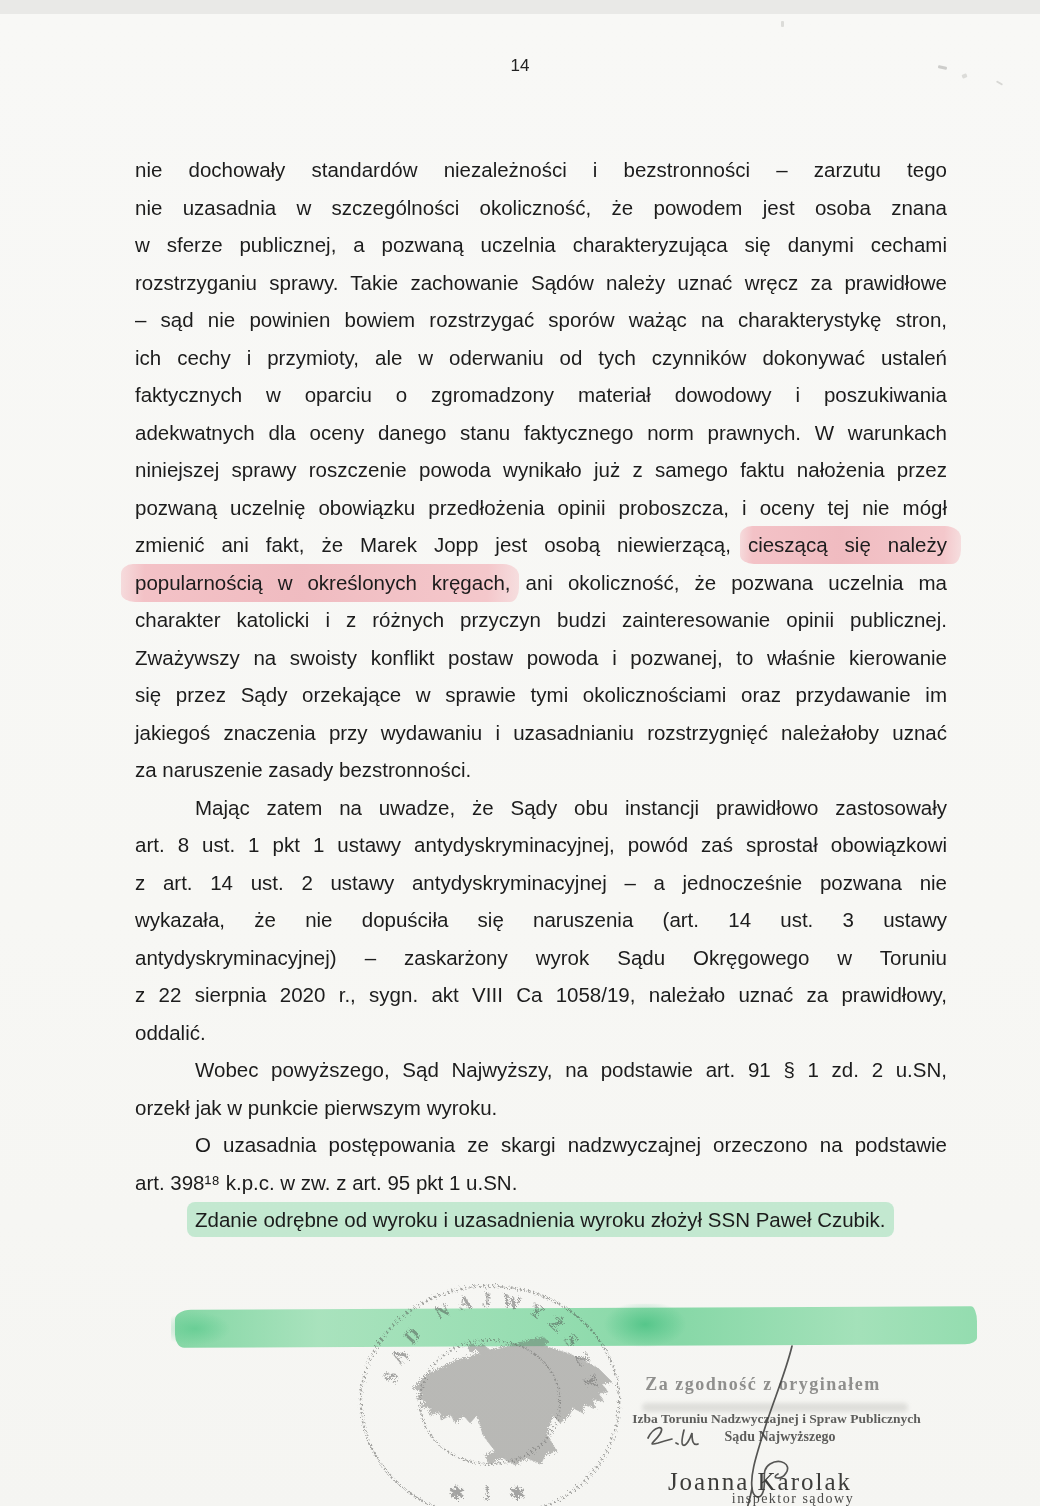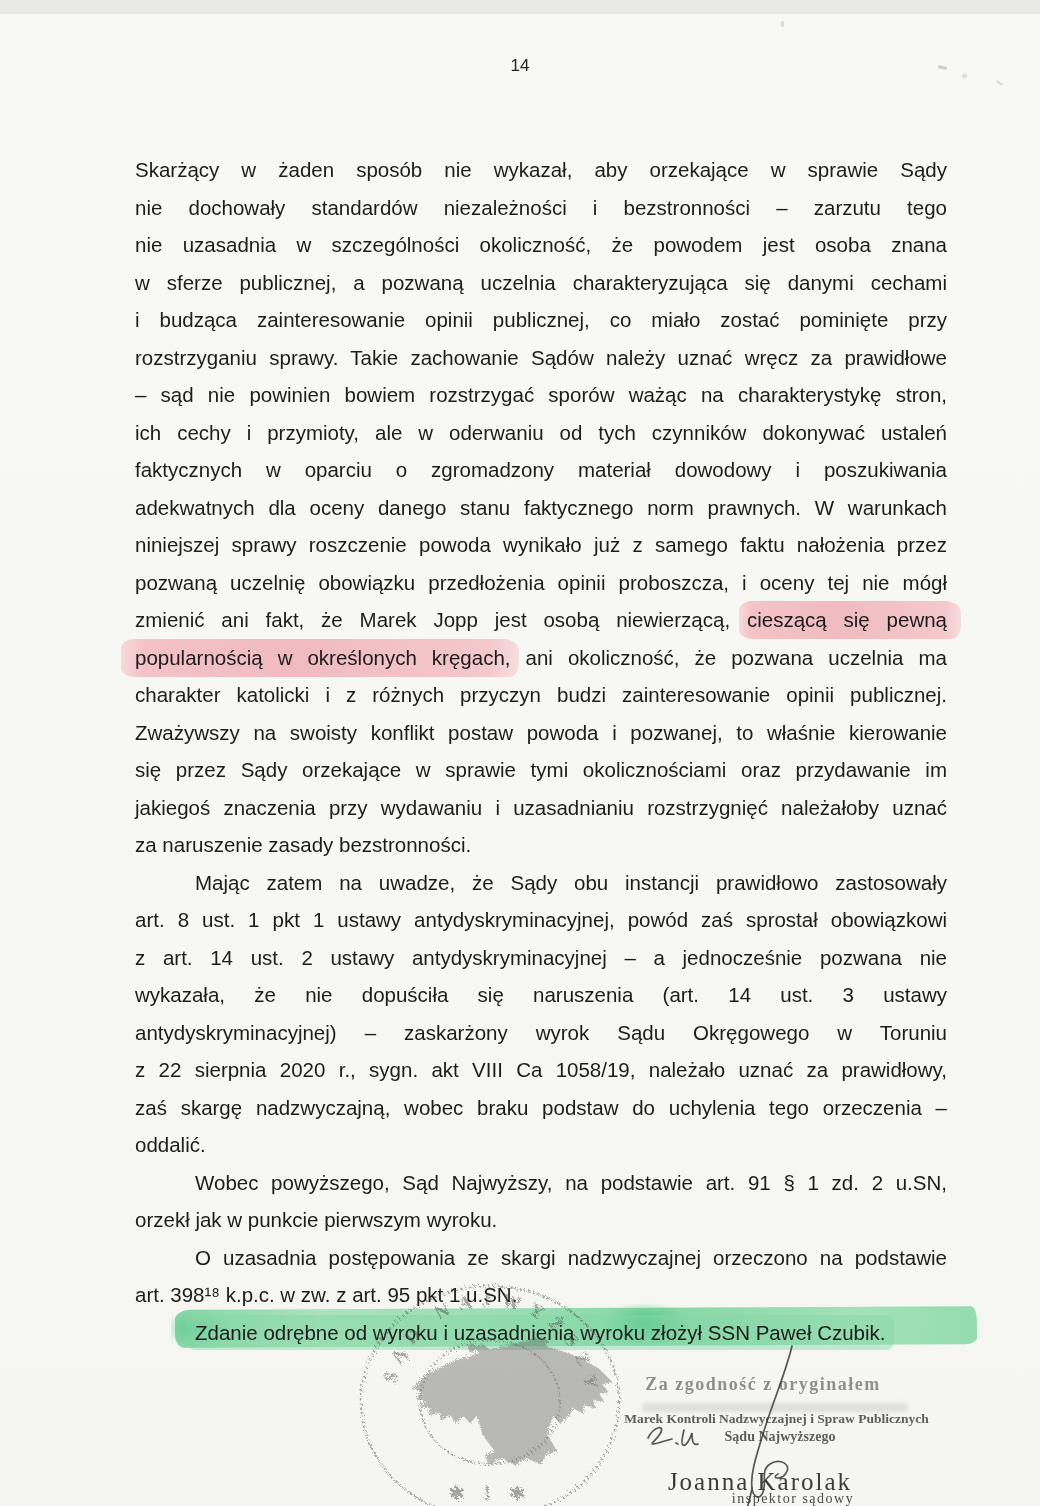--- a/index.html
+++ b/index.html
@@ -105,46 +105,43 @@
   <div class="page-number">14</div>
 
   <div class="speck s1"></div>
   <div class="speck s2"></div>
   <div class="speck s3"></div>
   <div class="speck s4"></div>
 
   <div class="green-band"></div>
 
   <div class="text-block">
-      <div class="tl just"><span>Skarżący w żaden sposób nie wykazał, aby orzekające w sprawie Sądy</span></div>
       <div class="tl just"><span>nie dochowały standardów niezależności i bezstronności – zarzutu tego</span></div>
       <div class="tl just"><span>nie uzasadnia w szczególności okoliczność, że powodem jest osoba znana</span></div>
       <div class="tl just"><span>w sferze publicznej, a pozwaną uczelnia charakteryzująca się danymi cechami</span></div>
-      <div class="tl just"><span>i budząca zainteresowanie opinii publicznej, co miało zostać pominięte przy</span></div>
       <div class="tl just"><span>rozstrzyganiu sprawy. Takie zachowanie Sądów należy uznać wręcz za prawidłowe</span></div>
       <div class="tl just"><span>– sąd nie powinien bowiem rozstrzygać sporów ważąc na charakterystykę stron,</span></div>
       <div class="tl just"><span>ich cechy i przymioty, ale w oderwaniu od tych czynników dokonywać ustaleń</span></div>
       <div class="tl just"><span>faktycznych w oparciu o zgromadzony materiał dowodowy i poszukiwania</span></div>
       <div class="tl just"><span>adekwatnych dla oceny danego stanu faktycznego norm prawnych. W warunkach</span></div>
       <div class="tl just"><span>niniejszej sprawy roszczenie powoda wynikało już z samego faktu nałożenia przez</span></div>
       <div class="tl just"><span>pozwaną uczelnię obowiązku przedłożenia opinii proboszcza, i oceny tej nie mógł</span></div>
-      <div class="tl just"><span>zmienić ani fakt, że Marek Jopp jest osobą niewierzącą, </span><span class="hl-pink">cieszącą się pewną</span></div>
+      <div class="tl just"><span>zmienić ani fakt, że Marek Jopp jest osobą niewierzącą, </span><span class="hl-pink">cieszącą się należy</span></div>
       <div class="tl just"><span class="hl-pink lead">popularnością w określonych kręgach,</span><span> ani okoliczność, że pozwana uczelnia ma</span></div>
       <div class="tl just"><span>charakter katolicki i z różnych przyczyn budzi zainteresowanie opinii publicznej.</span></div>
       <div class="tl just"><span>Zważywszy na swoisty konflikt postaw powoda i pozwanej, to właśnie kierowanie</span></div>
       <div class="tl just"><span>się przez Sądy orzekające w sprawie tymi okolicznościami oraz przydawanie im</span></div>
       <div class="tl just"><span>jakiegoś znaczenia przy wydawaniu i uzasadnianiu rozstrzygnięć należałoby uznać</span></div>
       <div class="tl"><span>za naruszenie zasady bezstronności.</span></div>
       <div class="tl just ind"><span>Mając zatem na uwadze, że Sądy obu instancji prawidłowo zastosowały</span></div>
       <div class="tl just"><span>art. 8 ust. 1 pkt 1 ustawy antydyskryminacyjnej, powód zaś sprostał obowiązkowi</span></div>
       <div class="tl just"><span>z art. 14 ust. 2 ustawy antydyskryminacyjnej – a jednocześnie pozwana nie</span></div>
       <div class="tl just"><span>wykazała, że nie dopuściła się naruszenia (art. 14 ust. 3 ustawy</span></div>
       <div class="tl just"><span>antydyskryminacyjnej) – zaskarżony wyrok Sądu Okręgowego w Toruniu</span></div>
       <div class="tl just"><span>z 22 sierpnia 2020 r., sygn. akt VIII Ca 1058/19, należało uznać za prawidłowy,</span></div>
-      <div class="tl just"><span>zaś skargę nadzwyczajną, wobec braku podstaw do uchylenia tego orzeczenia –</span></div>
       <div class="tl"><span>oddalić.</span></div>
       <div class="tl just ind"><span>Wobec powyższego, Sąd Najwyższy, na podstawie art. 91 § 1 zd. 2 u.SN,</span></div>
       <div class="tl"><span>orzekł jak w punkcie pierwszym wyroku.</span></div>
       <div class="tl just ind"><span>O uzasadnia postępowania ze skargi nadzwyczajnej orzeczono na podstawie</span></div>
       <div class="tl"><span>art. 398¹⁸ k.p.c. w zw. z art. 95 pkt 1 u.SN.</span></div>
       <div class="tl ind"><span class="hl-green">Zdanie odrębne od wyroku i uzasadnienia wyroku złożył SSN Paweł Czubik.</span></div>
     </div>
 
   <svg class="stamp" viewBox="0 0 276 264" xmlns="http://www.w3.org/2000/svg">
     <defs>
@@ -167,21 +164,21 @@
     <g filter="url(#rough)" opacity=".5" fill="#5a5a58" stroke="#4f4f4d" stroke-width=".6">
       <path d="M138 88 l-8 -6 -7 4 5 5 -26 8 -28 14 -14 14 10 2 -6 8 9 1 -4 8 10 -1 -2 8 11 -3 1 8 10 -5 4 8 9 -7 6 7 7 -8
                6 20 12 16 -10 4 4 9 14 -6 12 7 12 -7 14 6 4 -9 12 -4 -10 -16 6 -20 7 8 9 -7 4 -8 10 5 1 -8 11 3 -2 -8 10 1
                -4 -8 9 -1 -6 -8 10 -2 -14 -14 -28 -14 -26 -8 5 -5 -7 -4 z"></path>
       <circle cx="120" cy="86" r="4"></circle>
     </g>
   </svg>
 
   <div class="cert cert-line1">Za zgodność z oryginałem</div>
   <div class="cert-smudge"></div>
-  <div class="cert cert-line2">Marek Kontroli Nadzwyczajnej i Spraw Publicznych</div>
+  <div class="cert cert-line2">Izba Toruniu Nadzwyczajnej i Spraw Publicznych</div>
   <div class="cert cert-line3">Sądu Najwyższego</div>
   <div class="cert signer-name">Joanna Karolak</div>
   <div class="cert signer-title">inspektor sądowy</div>
 
   <svg class="signature-svg" width="340" height="178" viewBox="0 0 340 178" xmlns="http://www.w3.org/2000/svg">
     <g fill="none" stroke="#3a3a38" stroke-width="1.7" stroke-linecap="round" opacity=".85">
       <path d="M192 4 C186 30 172 62 163 92 C157 112 150 132 152 146 C153 156 160 158 163 150 C167 140 160 128 170 122 C180 116 192 122 186 131 C181 139 170 136 178 132"></path>
       <path d="M152 146 C150 158 147 166 145 174"></path>
       <path d="M48 96 C54 84 66 82 60 92 C55 100 46 104 58 101 C64 99 68 98 72 97 M76 101 l2 1 M84 88 c-2 8 -3 14 -1 15 c3 2 7 -6 9 -12 c0 8 1 13 6 11"></path>
     </g>

